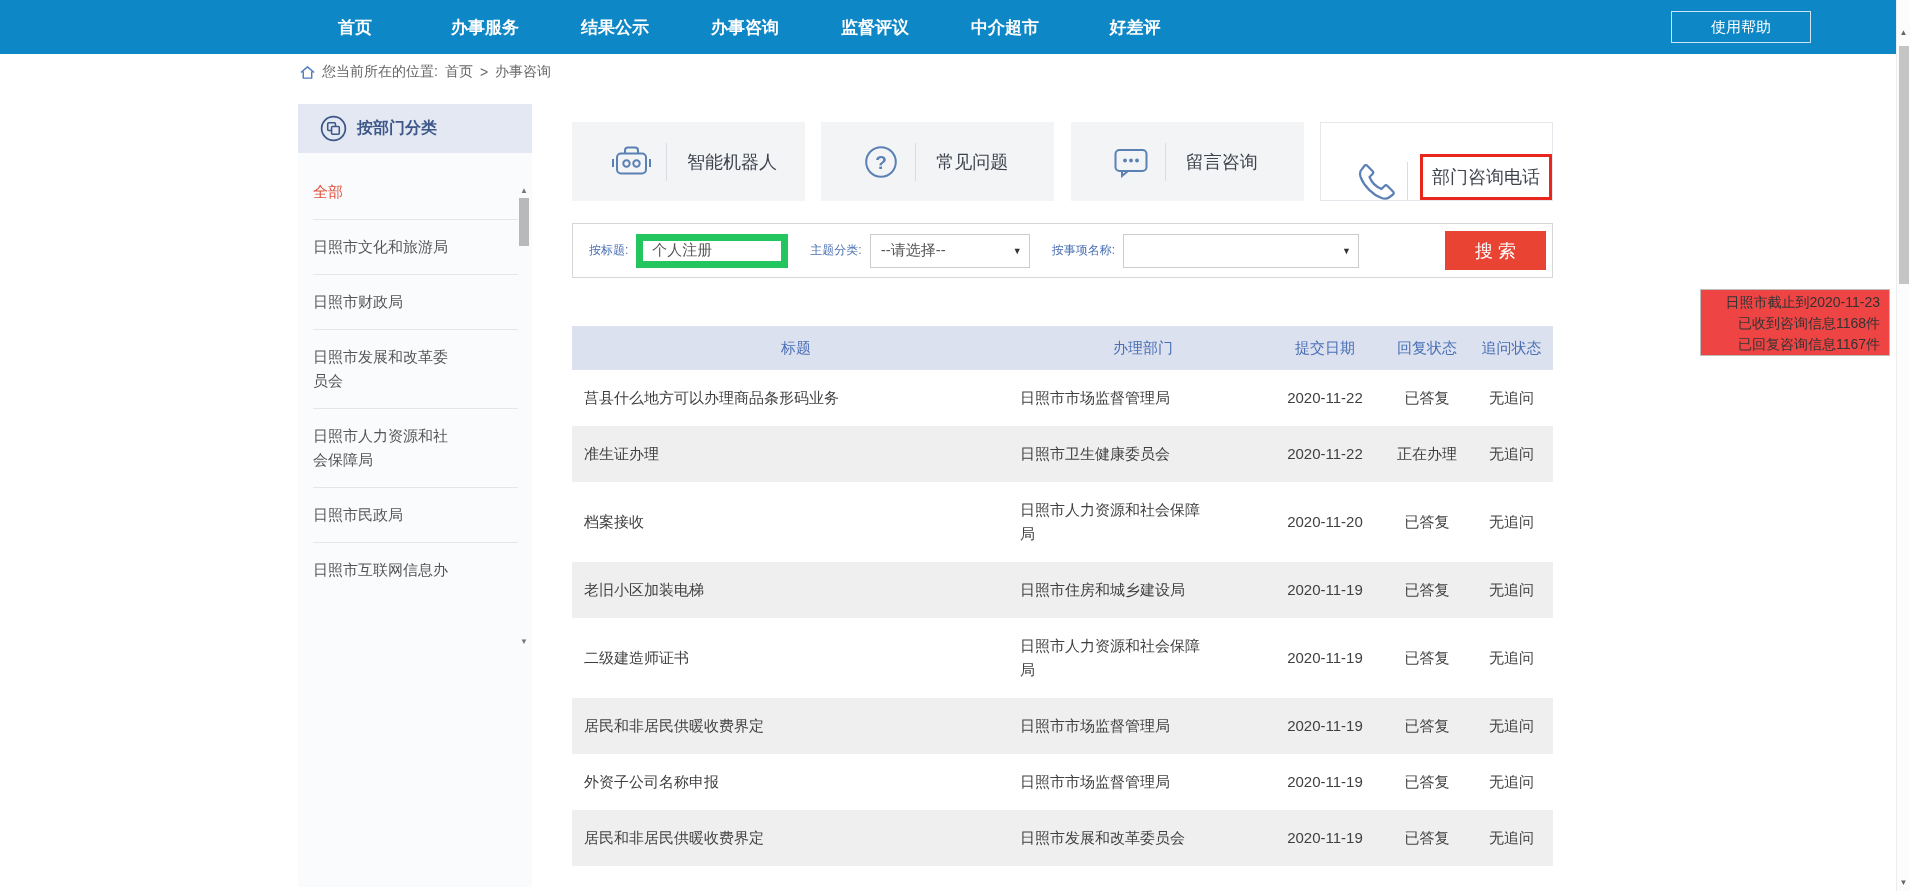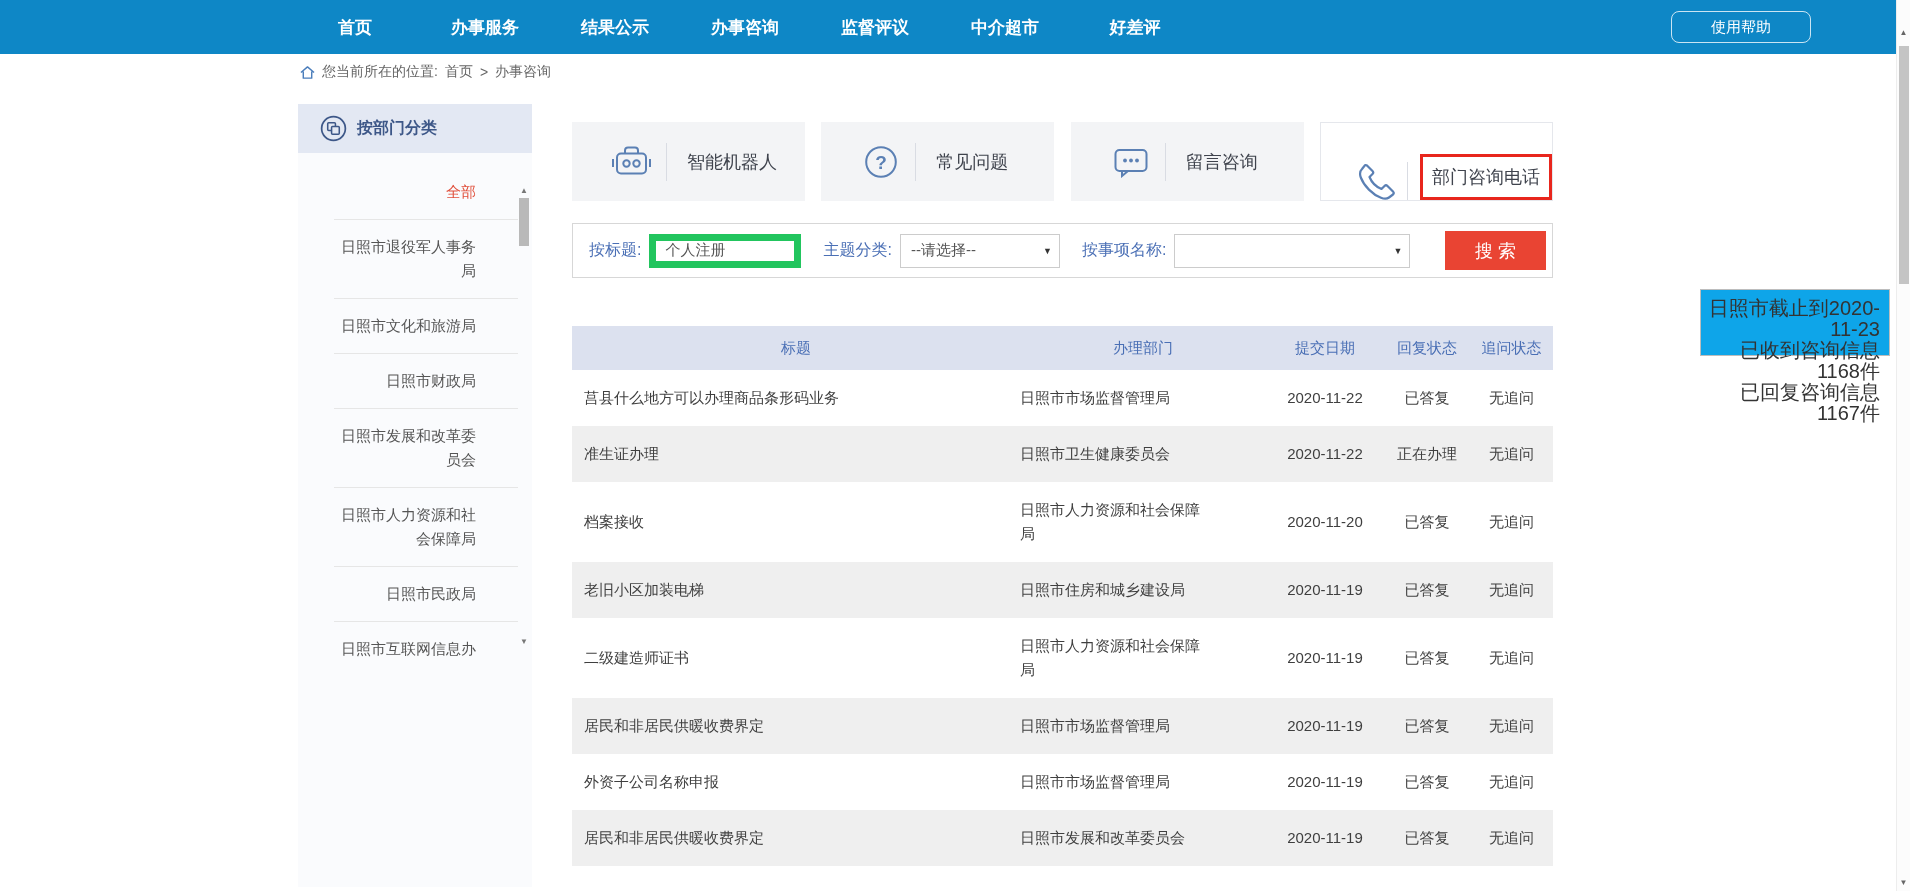--- a/index.html
+++ b/index.html
@@ -9,74 +9,74 @@
   *{box-sizing:border-box;}
   html,body{margin:0;padding:0;}
   body{width:1910px;height:891px;font-family:"Liberation Sans","DejaVu Sans",sans-serif;background:#fff;}
   #screen{position:relative;width:1910px;height:891px;overflow:hidden;background:#fff;}
 
   
   .navbar{position:absolute;left:0;top:0;width:1896px;height:54px;background:var(--nav-bg);}
   .nav-list{display:flex;list-style:none;margin:0;padding:0 0 0 290px;height:100%;align-items:center;}
   .nav-item{width:130px;text-align:center;color:#fff;font-size:17px;font-weight:bold;cursor:pointer;white-space:nowrap;}
   .help-btn{position:absolute;right:85px;top:11px;width:140px;height:32px;line-height:30px;text-align:center;
-    border:1px solid rgba(255,255,255,.78);border-radius:8px;color:#fff;font-size:15px;cursor:pointer;}
+    border:1px solid rgba(255,255,255,.78);border-radius:0;color:#fff;font-size:15px;cursor:pointer;}
 
   
   .breadcrumb{position:absolute;left:300px;top:63px;display:flex;align-items:center;gap:7px;font-size:14px;color:#666;}
   .breadcrumb .crumb-link{cursor:pointer;}
 
   
   .sidebar{position:absolute;left:298px;top:104px;width:234px;height:783px;background:#fafbfd;}
   .side-header{height:49px;background:#e3e8f3;display:flex;align-items:center;gap:10px;padding-left:22px;}
   .side-header .side-title{color:#3d5788;font-size:16px;font-weight:bold;}
   .side-list{list-style:none;margin:0;padding:12px 0 0 0;}
-  .side-item{margin:0 14px 0 36px;padding:15px 0;border-bottom:1px solid #e6e6e6;font-size:15px;line-height:24px;color:#555;cursor:pointer;text-align:right;}
+  .side-item{margin:0 14px 0 15px;padding:15px 0;border-bottom:1px solid #e6e6e6;font-size:15px;line-height:24px;color:#555;cursor:pointer;}
   .side-item span{display:block;width:142px;}
   .side-item.active{color:var(--active-red);}
   .side-item:last-child{border-bottom:none;}
   .mini-arrow{position:absolute;left:219px;width:14px;text-align:center;font-size:8px;color:#777;cursor:pointer;}
   .mini-thumb{position:absolute;left:221px;width:10px;height:48px;top:94px;background:#b9b9b9;cursor:pointer;}
 
   
   .content{position:absolute;left:572px;top:122px;width:981px;}
   .tabs{display:flex;justify-content:space-between;}
   .tab{width:233px;height:79px;background:#f3f4f6;display:flex;align-items:center;cursor:pointer;}
   .tab.active{background:#fff;border:1px solid #e5e7ec;align-items:flex-end;}
   .tab-icon{width:48px;margin-left:36px;display:flex;justify-content:center;align-items:center;}
   .tab-divider{width:1px;height:38px;background:#d9dce3;margin-left:10px;}
   .tab-label{font-size:18px;color:#3f434d;margin-left:20px;white-space:nowrap;}
   .tab-label.red-box{border:3px solid var(--hl-red);padding:8px 9px;margin-left:12px;}
 
   
   .search-form{position:absolute;top:101px;left:0;width:981px;height:55px;border:1px solid #d7d7d7;
     display:flex;align-items:center;padding:0 6px 0 16px;background:#fff;}
-  .f-label{color:var(--link-blue);font-size:16px;white-space:nowrap;}
+  .f-label{color:var(--link-blue);font-size:12px;white-space:nowrap;}
   .text-input{width:152px;height:34px;border:7px solid #22c55e;margin:0 22px 0 8px;font-size:15px;color:#555;
     padding:0 9px;font-family:inherit;background:#fff;}
   .select-box{position:relative;height:34px;border:1px solid #ccc;background:#fff;margin:0 22px 0 8px;
     display:flex;align-items:center;padding:0 22px 0 10px;font-size:15px;color:#555;cursor:pointer;}
   .sel-category{width:160px;}
   .sel-item{width:236px;margin-right:0;}
   .caret{position:absolute;right:7px;font-size:9px;color:#333;}
   .search-btn{margin-left:auto;width:101px;height:39px;background:var(--btn-red);color:#fff;font-size:18px;
     display:flex;align-items:center;justify-content:center;cursor:pointer;white-space:pre;}
 
   
   .data-table{position:absolute;top:204px;left:0;width:981px;border-collapse:collapse;table-layout:fixed;}
   .data-table th{background:var(--thead-bg);color:var(--link-blue);font-weight:normal;font-size:15px;height:44px;text-align:center;}
   .data-table td{font-size:15px;color:#3f3f3f;line-height:24px;padding:16px 0;vertical-align:middle;}
   .data-table tbody tr:nth-child(even){background:var(--row-alt);}
   td.c-title{padding-left:12px;text-align:left;cursor:pointer;}
   td.c-dept{text-align:left;padding-right:58px;}
   td.c-date,td.c-reply,td.c-follow{text-align:center;}
 
   
-  .notice-box{position:absolute;left:1700px;top:289px;width:190px;height:67px;background:#0ea5e9;border:1px solid #bdbdbd;
-    padding:8px 9px 0 0;text-align:right;font-size:20px;color:#333;line-height:21px;}
+  .notice-box{position:absolute;left:1700px;top:289px;width:190px;height:67px;background:#ef4444;border:1px solid #bdbdbd;
+    padding:2px 9px 0 0;text-align:right;font-size:14px;color:#333;line-height:21px;}
 
   
   .page-scrollbar{position:absolute;right:0;top:0;width:14px;height:891px;background:#fcfcfc;border-left:1px solid #ededed;}
   .pg-arrow{position:absolute;left:0;width:13px;text-align:center;font-size:8px;color:#666;cursor:pointer;}
   .pg-thumb{position:absolute;left:2px;top:46px;width:10px;height:238px;background:#c4c4c4;cursor:pointer;}
 </style>
 </head>
 <body>
 
 <div id="screen">
@@ -113,23 +113,20 @@
           <circle cx="14" cy="14" r="12.3" fill="none" stroke="#3d5788" stroke-width="1.8"></circle>
           <rect x="8" y="8" width="8" height="8" rx="1" fill="none" stroke="#3d5788" stroke-width="1.6"></rect>
           <rect x="12" y="12" width="8" height="8" rx="1" fill="#e3e8f3" stroke="#3d5788" stroke-width="1.6"></rect>
         </svg>
       </span>
       <span class="side-title">按部门分类</span>
     </div>
     <ul class="side-list" id="side-list">
         <li class="side-item active">
           <span>全部</span>
-        </li>
-        <li class="side-item">
-          <span>日照市退役军人事务局</span>
         </li>
         <li class="side-item">
           <span>日照市文化和旅游局</span>
         </li>
         <li class="side-item">
           <span>日照市财政局</span>
         </li>
         <li class="side-item">
           <span>日照市发展和改革委员会</span>
         </li>

